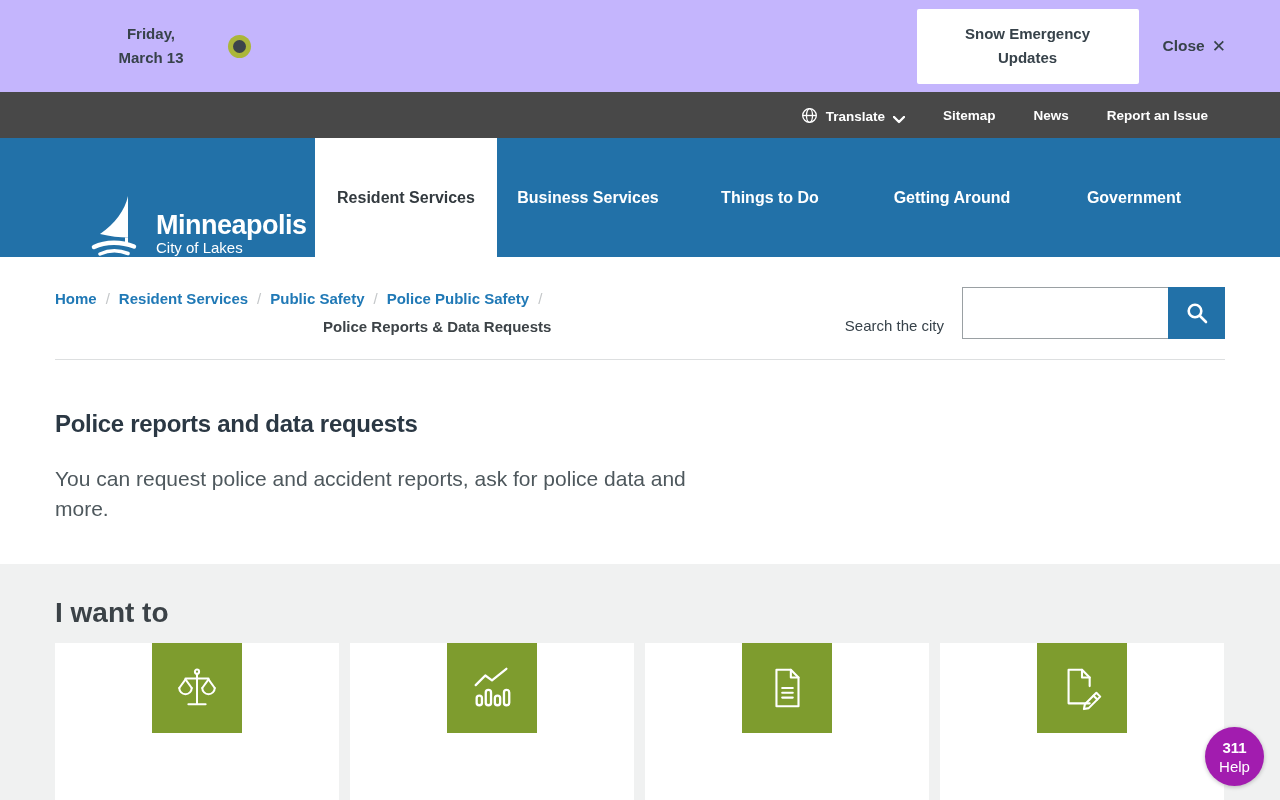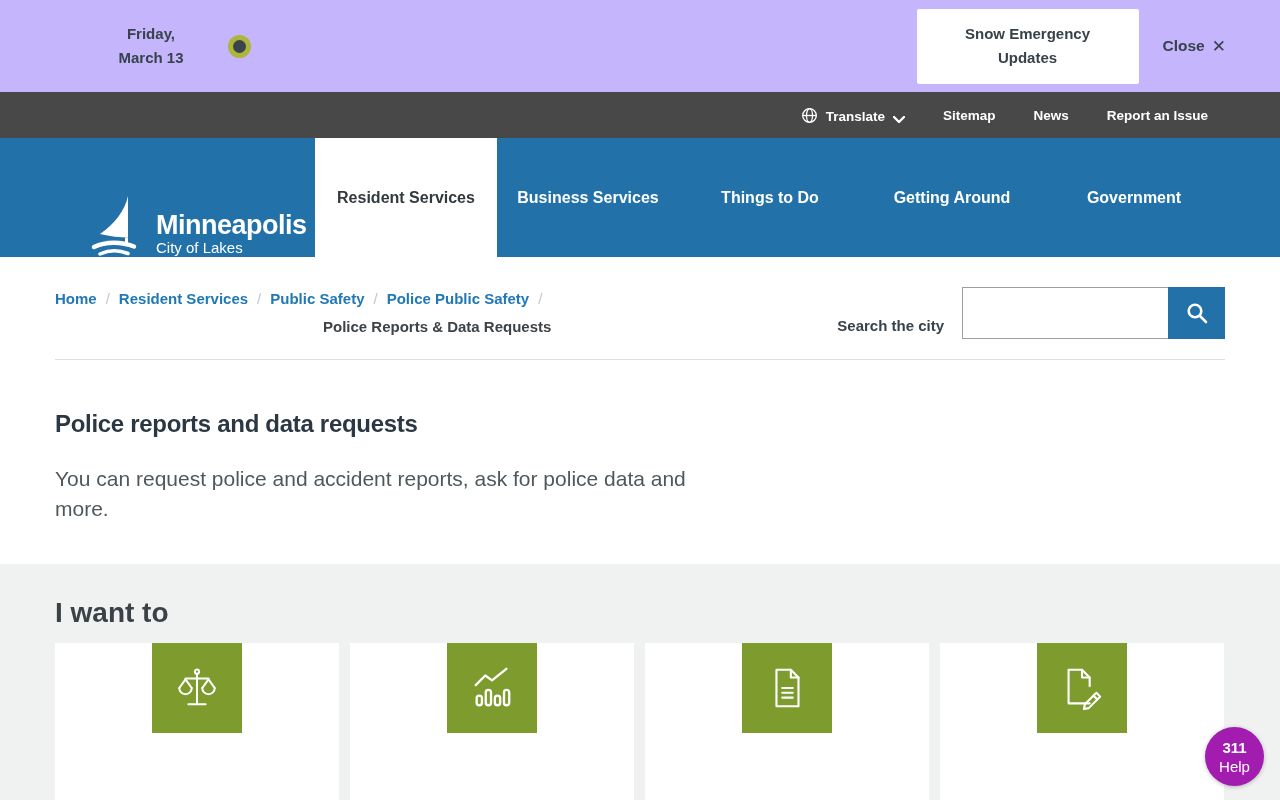--- a/index.html
+++ b/index.html
@@ -33,21 +33,21 @@
   .nav-item.active { background:#ffffff; color:#333a3f; }
 
   
   .content-wrap { width:1170px; margin:0 auto; }
   .crumb-row { display:flex; padding-top:28px; }
   .breadcrumb { max-width:580px; font-size:15px; font-weight:bold; line-height:28px;text-align:right; }
   .breadcrumb a { color:#2079b6; text-decoration:none; cursor:pointer; }
   .breadcrumb .sep { color:#c4c7c9; margin:0 9px; font-weight:normal; }
   .breadcrumb .current { color:#3d4347; display:block; }
   .search-area { margin-left:auto; display:flex; align-items:center; }
-  .search-label { font-size:15px; font-weight:bold; color:#37424a; margin-right:18px;margin-top:24px; }
+  .search-label { font-size:15px; font-weight:normal; color:#37424a; margin-right:18px;margin-top:24px; }
   .search-input { width:206px; height:52px; border:1px solid #9aa0a3; border-right:none; font-size:16px; padding:0 12px; outline:none; font-family:"Liberation Sans", sans-serif; }
   .search-btn { width:57px; height:52px; background:#2271a8; border:none; cursor:pointer; display:flex; align-items:center; justify-content:center; }
   .divider { border-bottom:1px solid #dddfe0; margin-top:18px; }
 
   
   .page-head { padding-top:50px; }
   .page-title { font-size:24px; font-weight:bold; color:#2b3844; letter-spacing:-0.3px; }
   .page-intro { margin-top:26px; font-size:21px; color:#4e585d; line-height:30px; max-width:650px; }
 
   

